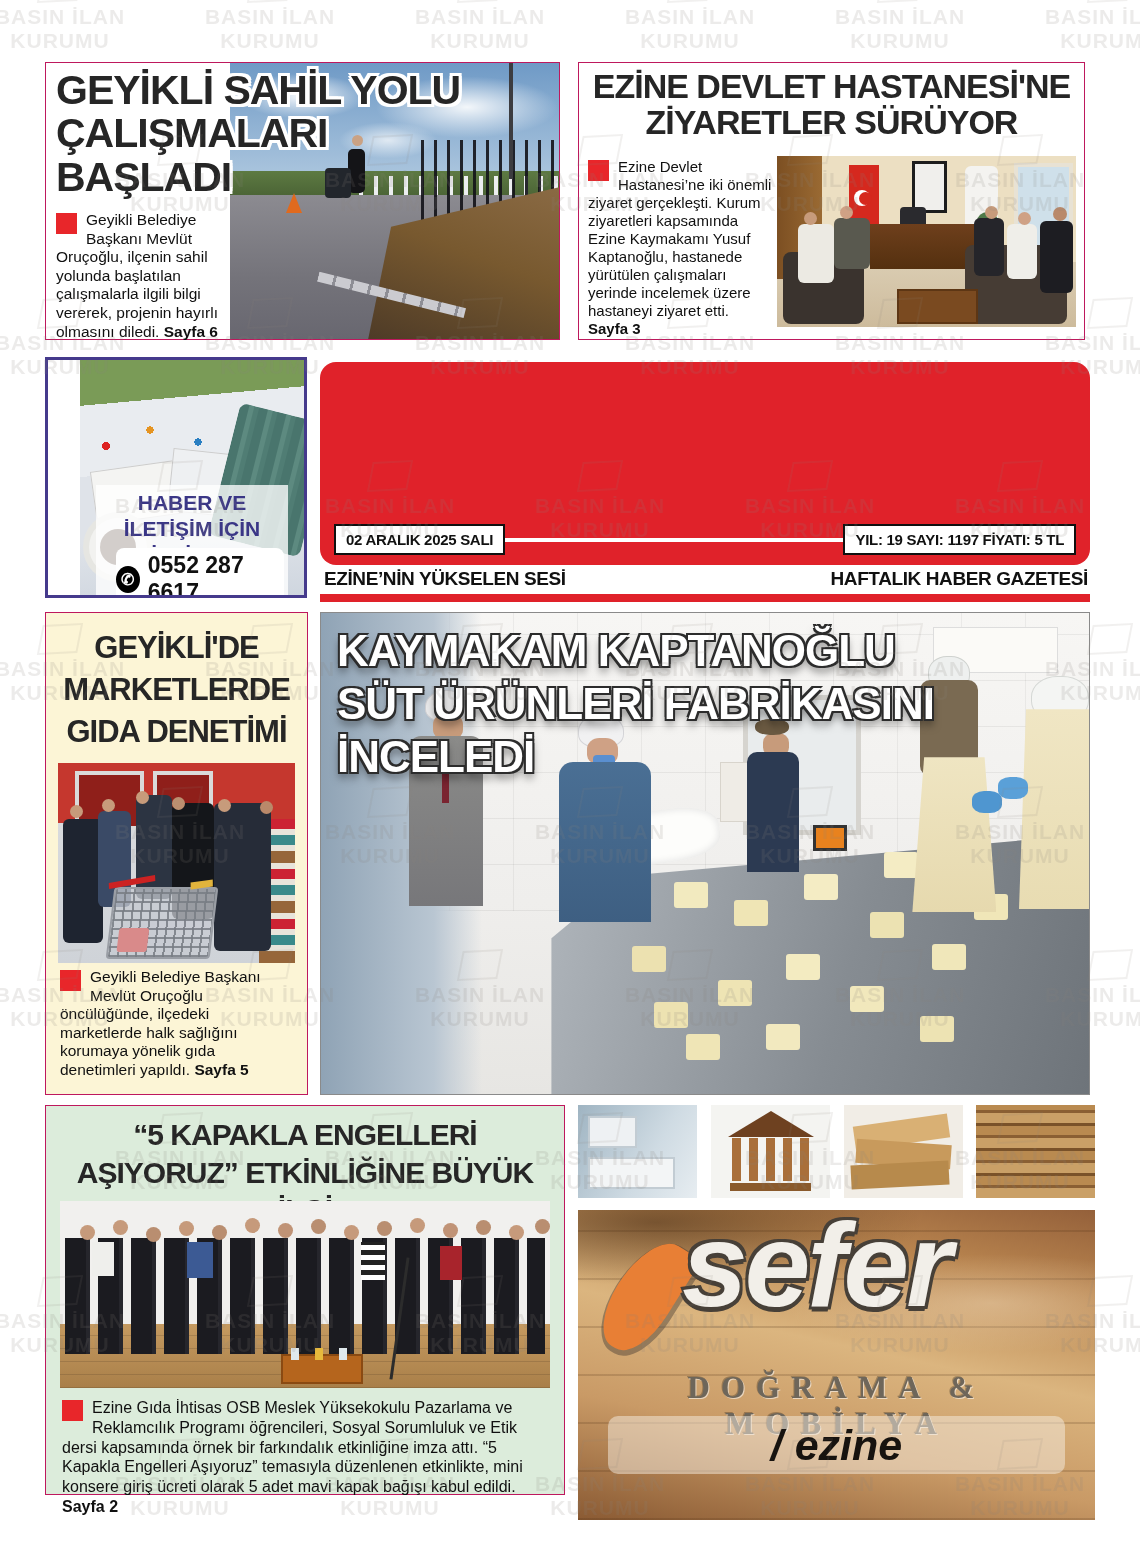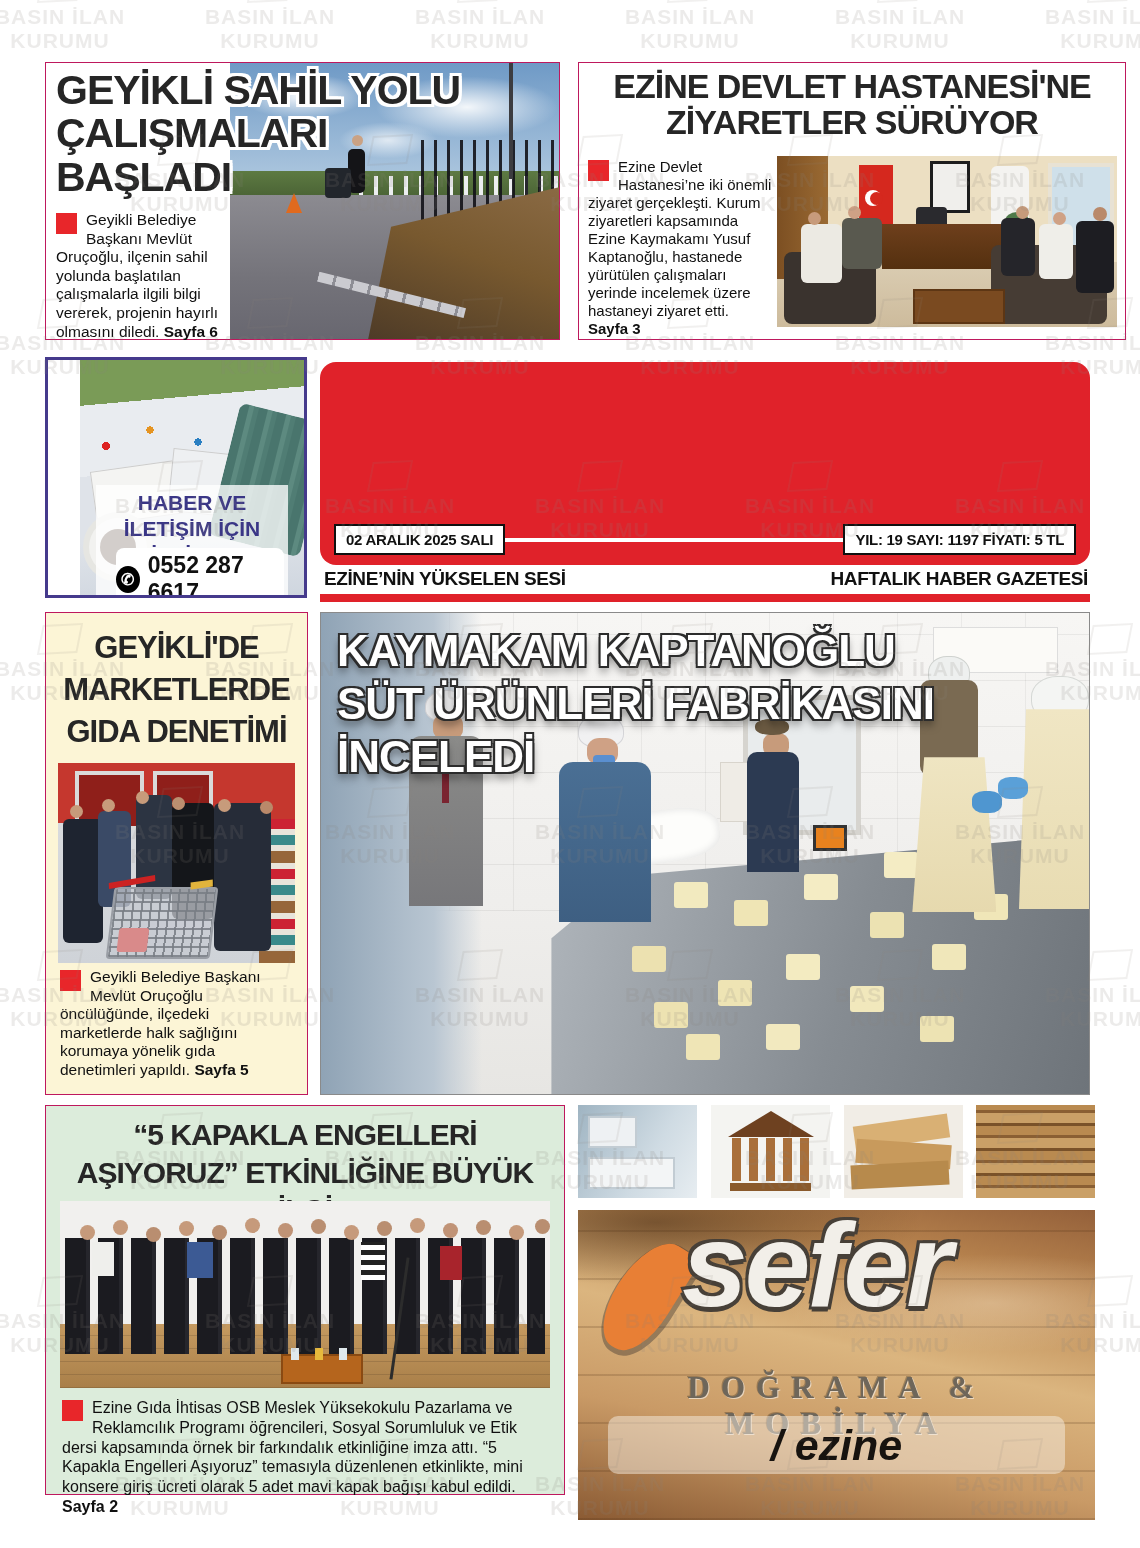--- a/index.html
+++ b/index.html
@@ -80,21 +80,21 @@
       <div class="s" style="left:29%;top:38%;width:26px;height:30px;border-radius:4px;background:#22262c;"></div>
     </div>
     <div class="hl outline-w s" style="left:10px;top:6px;width:412px;font-size:41px;z-index:2;">GEYİKLİ SAHİL YOLU ÇALIŞMALARI BAŞLADI</div>
     <div class="bd s" style="left:10px;top:148px;width:188px;z-index:2;">
       <span class="redsq"></span>
       <span>Geyikli Belediye Başkanı Mevlüt Oruçoğlu, ilçenin sahil yolunda başlatılan çalışmalarla ilgili bilgi vererek, projenin hayırlı olmasını diledi.</span>
       <b class="pref">Sayfa 6</b>
     </div>
   </div>
 
-  <div class="panel" style="left:578px;top:62px;width:548px;height:278px;">
+  <div class="panel" style="left:578px;top:62px;width:507px;height:278px;">
     <div class="hl s" style="left:0;top:5px;width:100%;text-align:center;font-size:34px;">EZİNE DEVLET HASTANESİ'NE ZİYARETLER SÜRÜYOR</div>
     <div class="ph" style="left:198px;top:93px;right:8px;bottom:12px;
         background:linear-gradient(#ecdfc2 0 62%,#d9cbb0 62% 66%,#cdbb9c 100%);">
       <div class="s" style="left:0;top:0;width:15%;height:72%;background:linear-gradient(90deg,#7c4f22,#9a6a33);"></div>
       <div class="s" style="right:1%;top:4%;width:17%;height:46%;background:#cfe0ea;border:4px solid #e8e2d4;"></div>
       <div class="s" style="left:45%;top:3%;width:10%;height:27%;background:#f0efec;border:3px solid #1d1d1d;"></div>
       <div class="s" style="left:24%;top:5%;width:10%;height:54%;background:#d5281e;">
         <div class="s" style="left:18%;top:28%;width:16px;height:16px;border-radius:50%;background:#fff;">
           <div class="s" style="left:5px;top:2px;width:13px;height:13px;border-radius:50%;background:#d5281e;"></div>
         </div>

